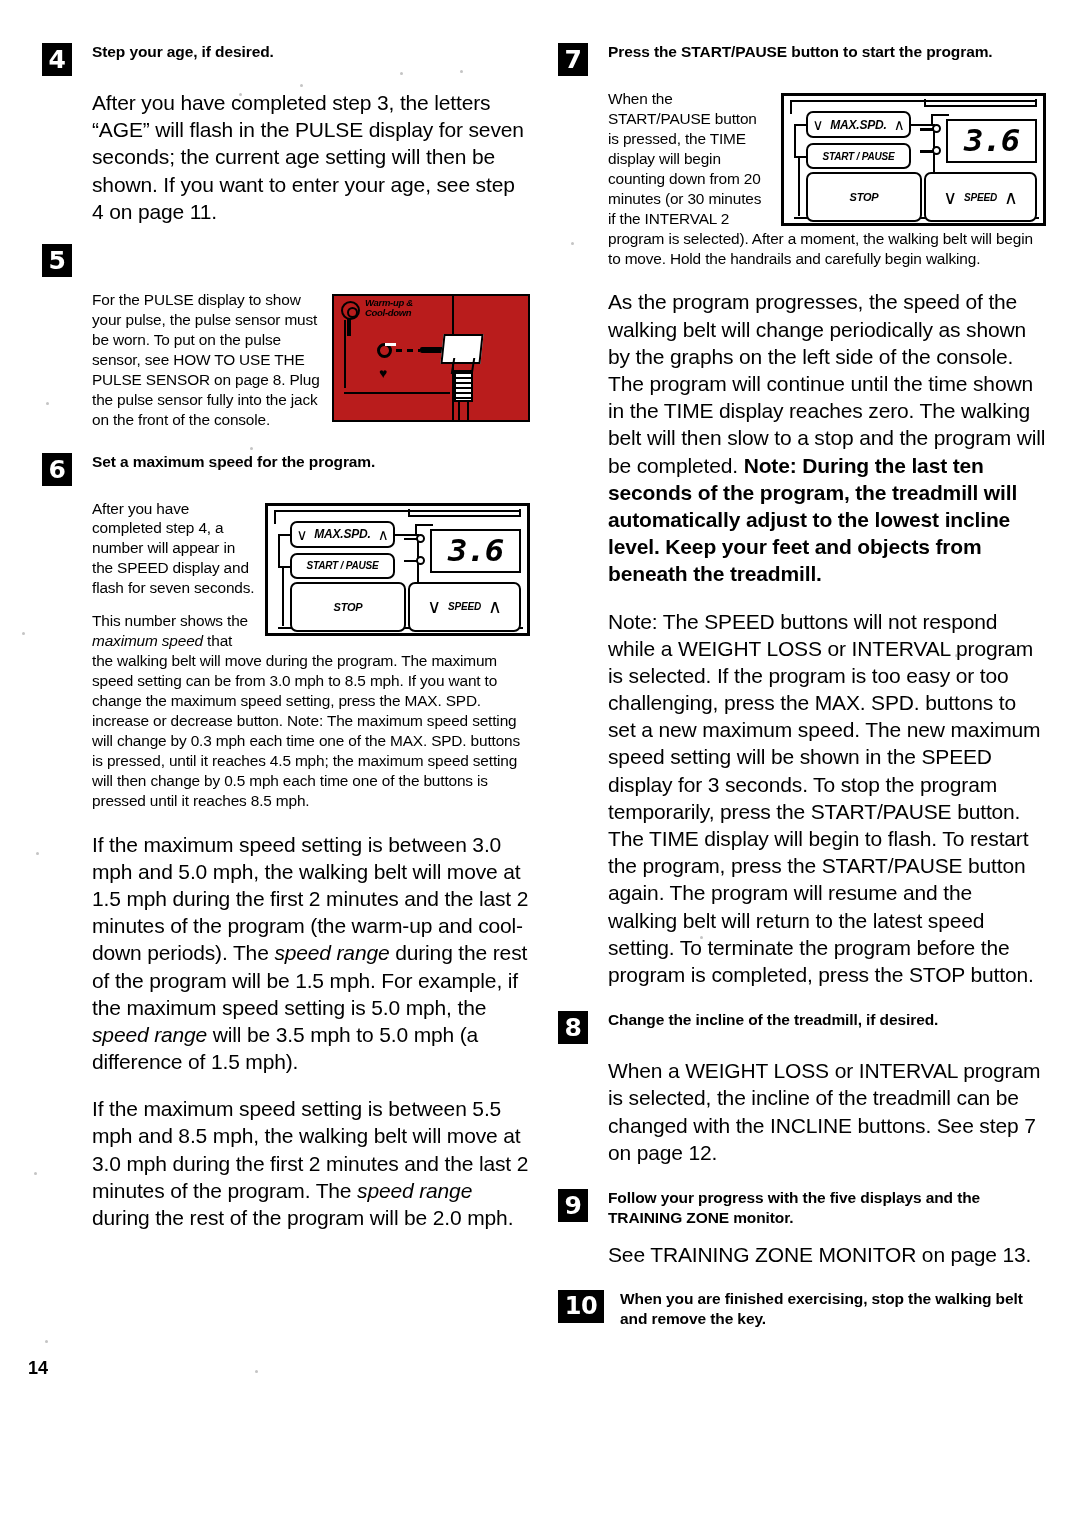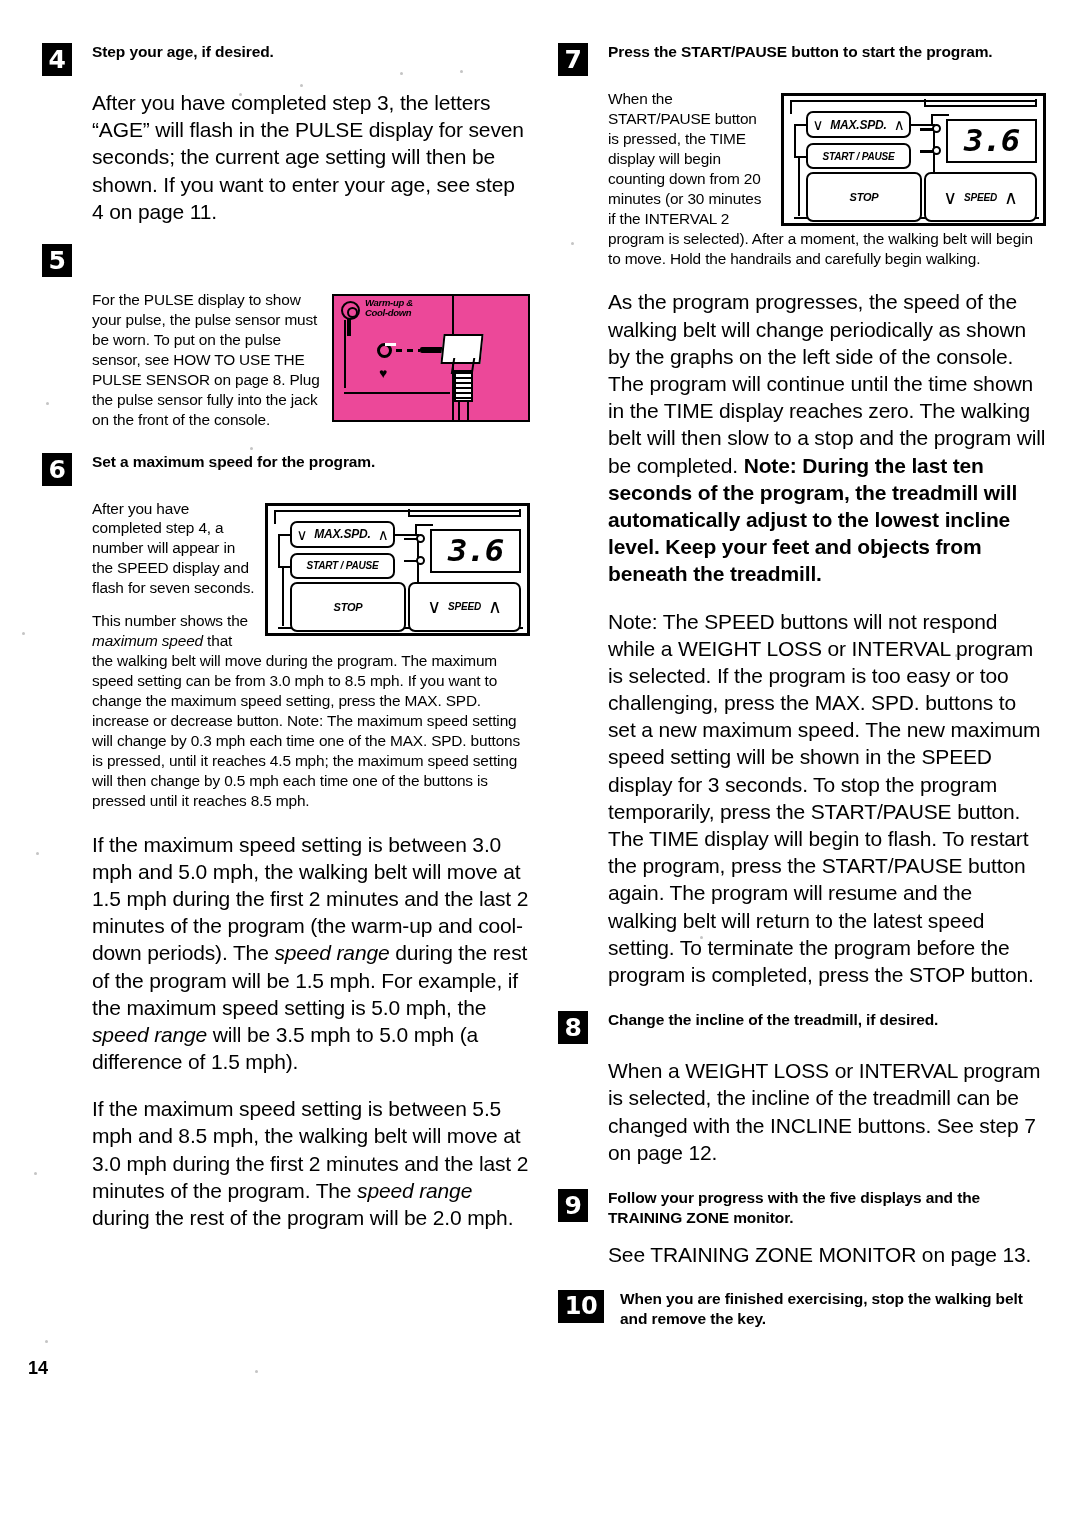--- a/index.html
+++ b/index.html
@@ -87,21 +87,21 @@
     float: right;
     margin: 4px 0 2px 10px;
   }
 
   
   .jack-fig {
     width: 198px;
     height: 128px;
     border: 2px solid #000;
     position: relative;
-    background: #ec4899;
+    background: #b91c1c;
   }
   .jack-inner-v {
     position: absolute;
     left: 118px; top: 0; bottom: 0;
     width: 2px; background: #000;
   }
   .jack-inner-h {
     position: absolute;
     left: 10px; right: 78px; top: 96px;
     height: 2px; background: #000;

